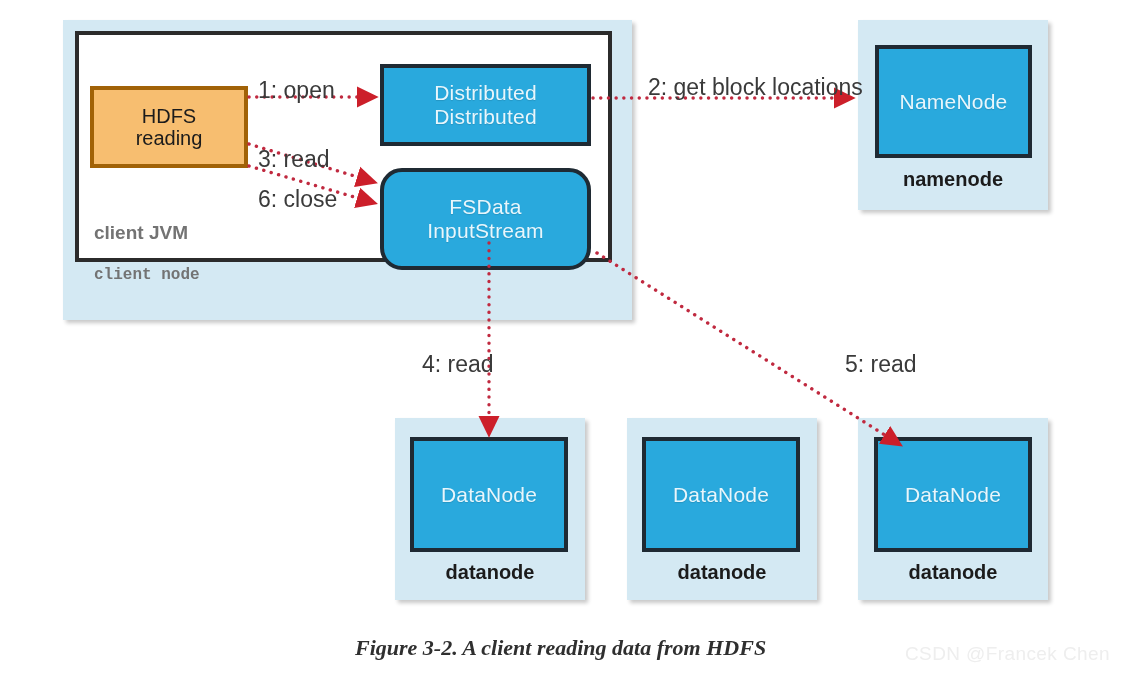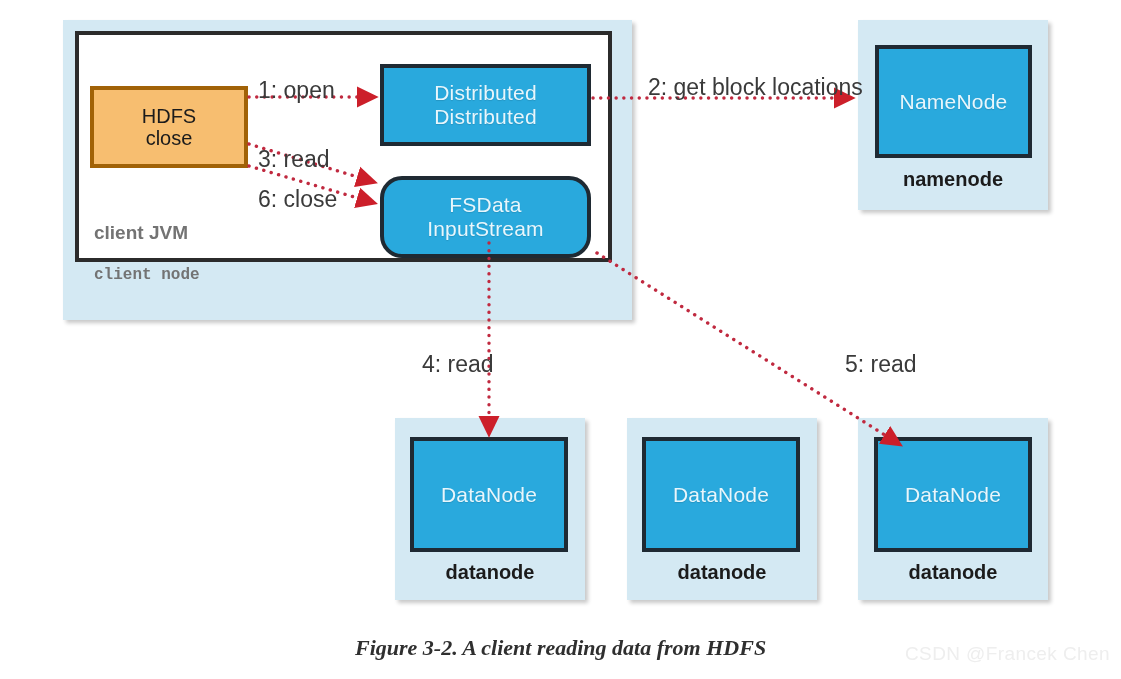--- a/index.html
+++ b/index.html
@@ -125,29 +125,29 @@
 <body>
 
 <div id="page">
 
   <div class="node-card" style="left:63px; top:20px; width:569px; height:300px;"></div>
 
   <div class="jvm-frame" style="left:75px; top:31px; width:537px; height:231px;"></div>
 
   <div class="comp-box comp-orange" style="left:90px; top:86px; width:158px; height:82px;">
     <span>HDFS</span>
-    <span>close</span>
+    <span>reading</span>
   </div>
 
   <div class="comp-box comp-blue" style="left:380px; top:64px; width:211px; height:82px;">
     <span>Distributed</span>
     <span>Distributed</span>
   </div>
 
-  <div class="comp-box comp-blue" style="left:380px; top:176px; width:211px; height:82px;border-radius:22px;">
+  <div class="comp-box comp-blue" style="left:380px; top:168px; width:211px; height:102px;border-radius:22px;">
     <span>FSData</span>
     <span>InputStream</span>
   </div>
 
   <div class="inline-label" style="left:94px; top:222px;">client JVM</div>
 
   <div class="inline-label" style="left:94px; top:266px; font-size:16px;font-family:Liberation Mono, monospace;">client node</div>
 
   <div class="node-card" style="left:858px; top:20px; width:190px; height:190px;"></div>
   <div class="comp-box comp-blue" style="left:875px; top:45px; width:157px; height:113px;">

